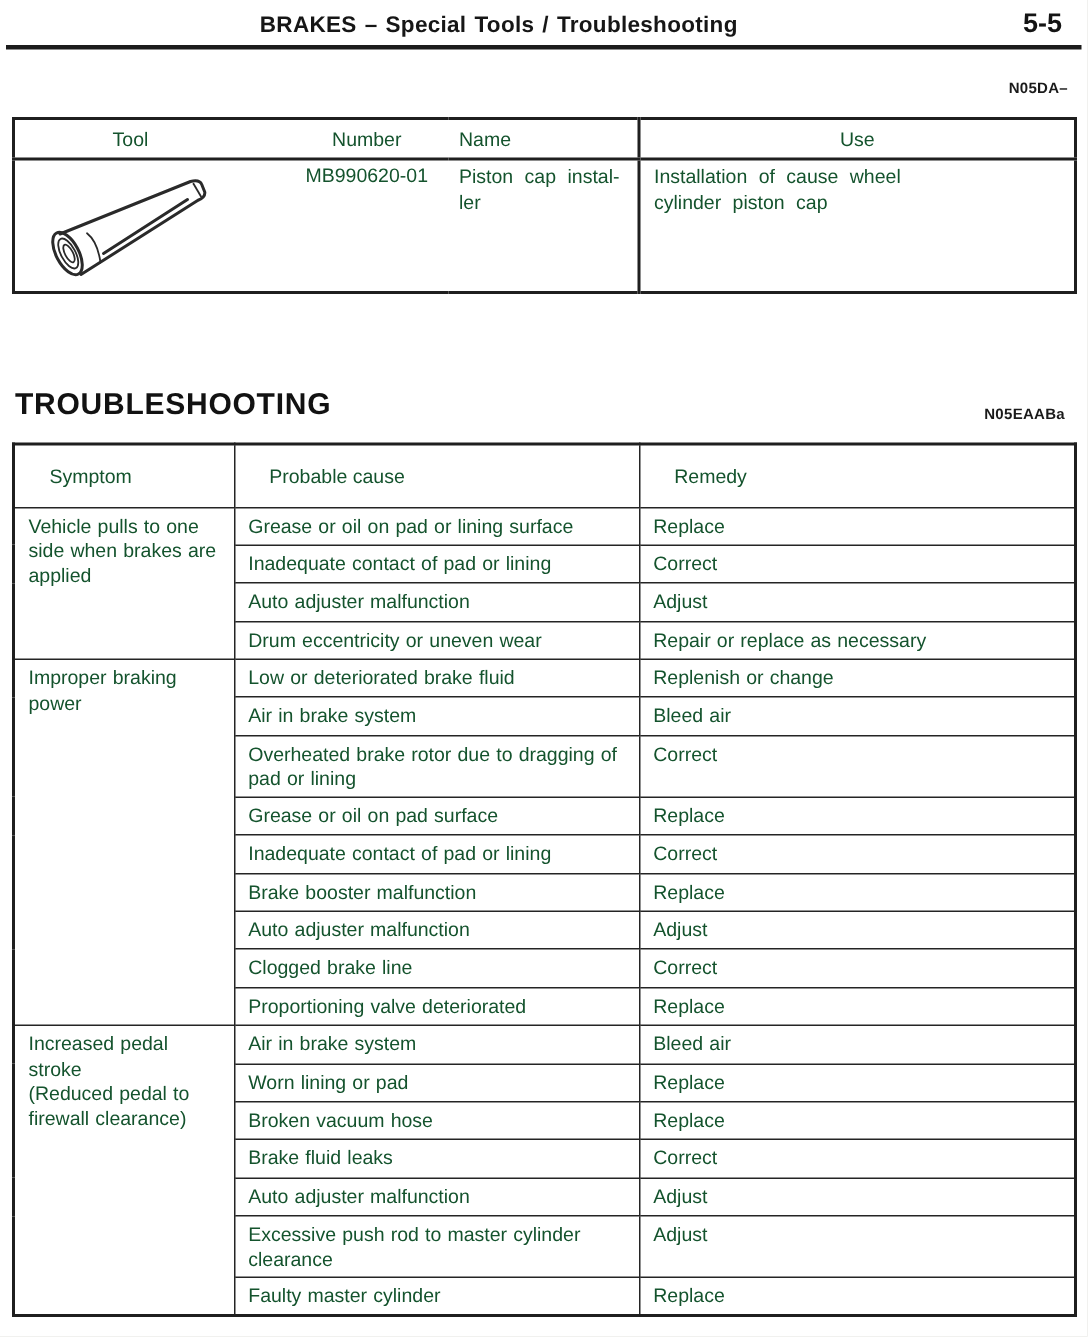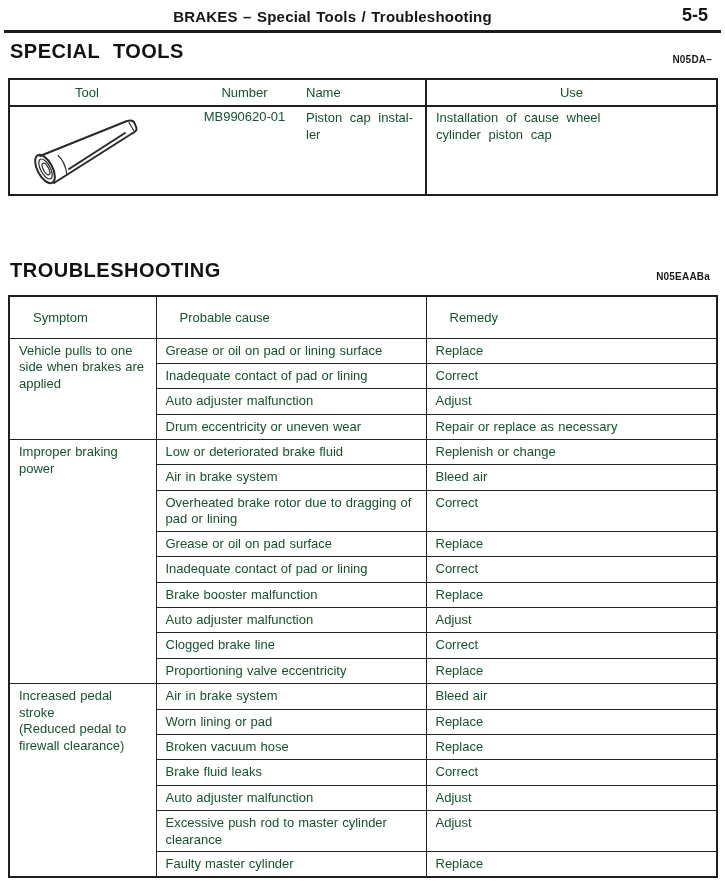--- a/index.html
+++ b/index.html
@@ -115,21 +115,20 @@
 </style>
 </head>
 <body>
 
 <div id="page">
 
   <div class="header-title">BRAKES – Special Tools / Troubleshooting</div>
   <div class="page-number">5-5</div>
   <div class="header-rule"></div>
 
-  <div class="section-heading st-heading">SPECIAL TOOLS</div>
   <div class="section-code st-code">N05DA–</div>
 
   <table class="st-table">
     <colgroup>
       <col style="width:155px">
         <col style="width:135px">
         <col style="width:127px">
         <col style="width:291px">
     </colgroup>
     <thead>
@@ -223,21 +222,21 @@
         </tr>
         <tr>
           <td class="cause-cell">Auto adjuster malfunction</td>
           <td class="remedy-cell">Adjust</td>
         </tr>
         <tr>
           <td class="cause-cell">Clogged brake line</td>
           <td class="remedy-cell">Correct</td>
         </tr>
         <tr>
-          <td class="cause-cell">Proportioning valve eccentricity</td>
+          <td class="cause-cell">Proportioning valve deteriorated</td>
           <td class="remedy-cell">Replace</td>
         </tr>
         <tr>
           <td class="symptom-cell" rowspan="7">Increased pedal stroke
 (Reduced pedal to firewall clearance)</td>
           <td class="cause-cell">Air in brake system</td>
           <td class="remedy-cell">Bleed air</td>
         </tr>
         <tr>
           <td class="cause-cell">Worn lining or pad</td>

